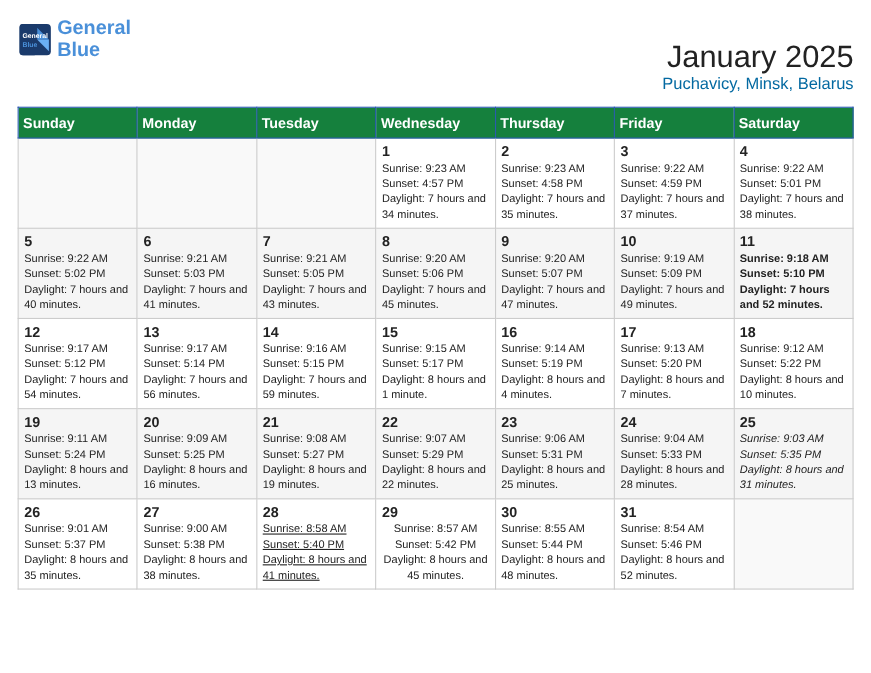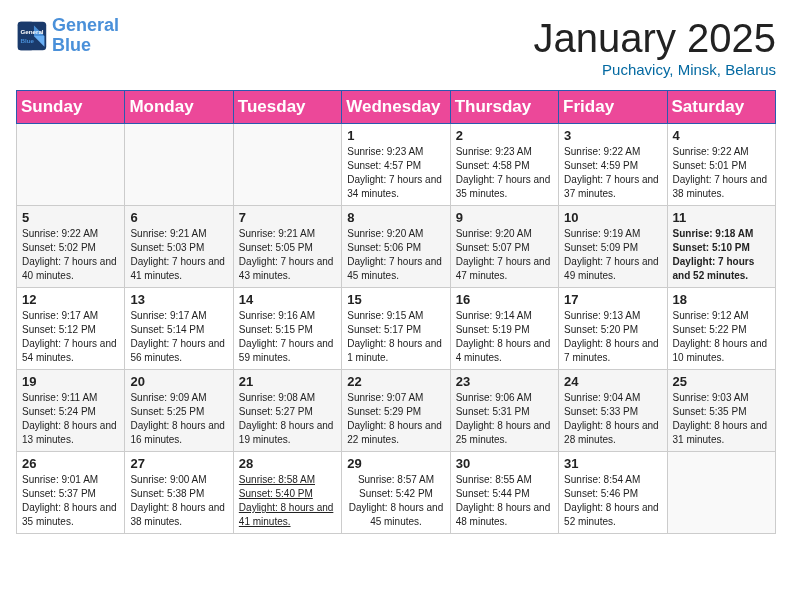--- a/index.html
+++ b/index.html
@@ -31,37 +31,38 @@
       color: #4a90d9;
     }
     .logo-icon {
       width: 32px;
       height: 32px;
     }
     .title-block {
       text-align: right;
     }
     .month-title {
-      font-size: 40px;
+      font-size: 28px;
       font-weight: normal;
       color: #222;
+      margin-top: 20px;
     }
     .location {
       font-size: 15px;
       color: #0369a1;
     }
     table {
       width: 100%;
       border-collapse: collapse;
       table-layout: fixed;
     }
     thead th {
-      background-color: #ec4899;
+      background-color: #15803d;
       color: #fff;
-      font-size: 17px;
+      font-size: 13px;
       font-weight: bold;
       padding: 6px 4px;
       text-align: left;
       border: 1px solid #2a5aaf;
     }
     tbody td {
       border: 1px solid #ccc;
       vertical-align: top;
       padding: 4px 5px;
       font-size: 10.5px;
@@ -274,21 +275,21 @@
 Daylight: 8 hours and 25 minutes.</div>
         </td>
         <td>
           <span class="day-number">24</span>
           <div class="day-info" style="white-space: pre-line;">Sunrise: 9:04 AM
 Sunset: 5:33 PM
 Daylight: 8 hours and 28 minutes.</div>
         </td>
         <td>
           <span class="day-number">25</span>
-          <div class="day-info" style="white-space: pre-line;">Sunrise: 9:03 AM
+          <div class="day-info" style="white-space: pre-line; font-style: italic;">Sunrise: 9:03 AM
 Sunset: 5:35 PM
 Daylight: 8 hours and 31 minutes.</div>
         </td>
       </tr>
       <tr>
         <td>
           <span class="day-number">26</span>
           <div class="day-info" style="white-space: pre-line;">Sunrise: 9:01 AM
 Sunset: 5:37 PM
 Daylight: 8 hours and 35 minutes.</div>

